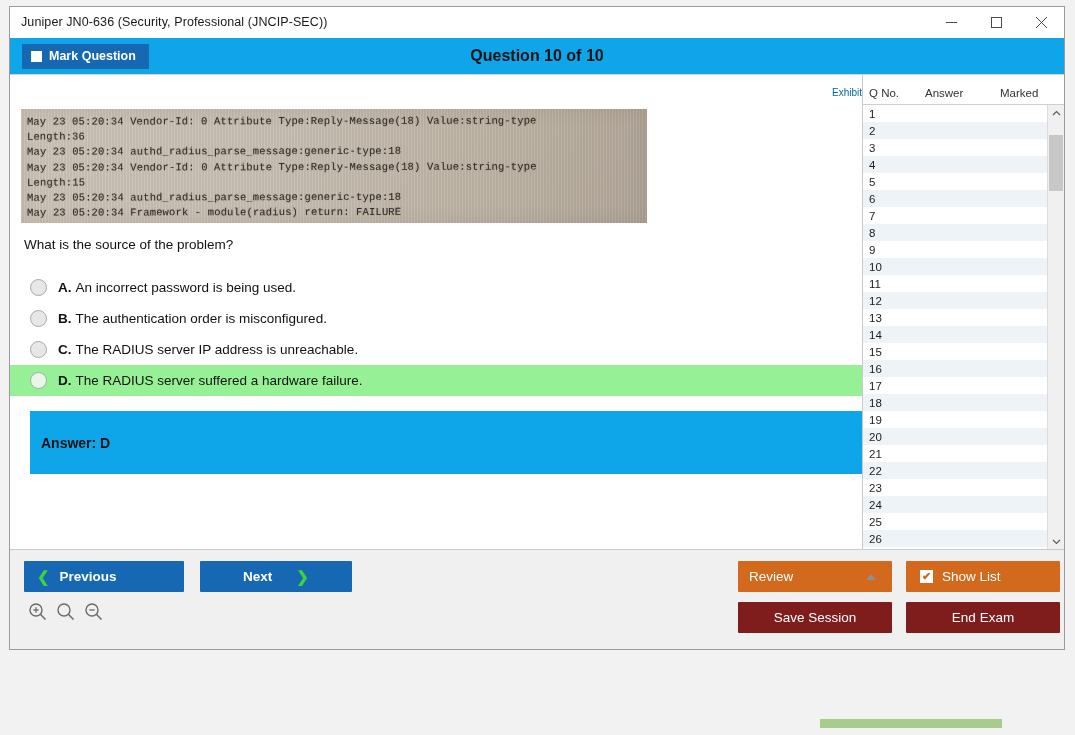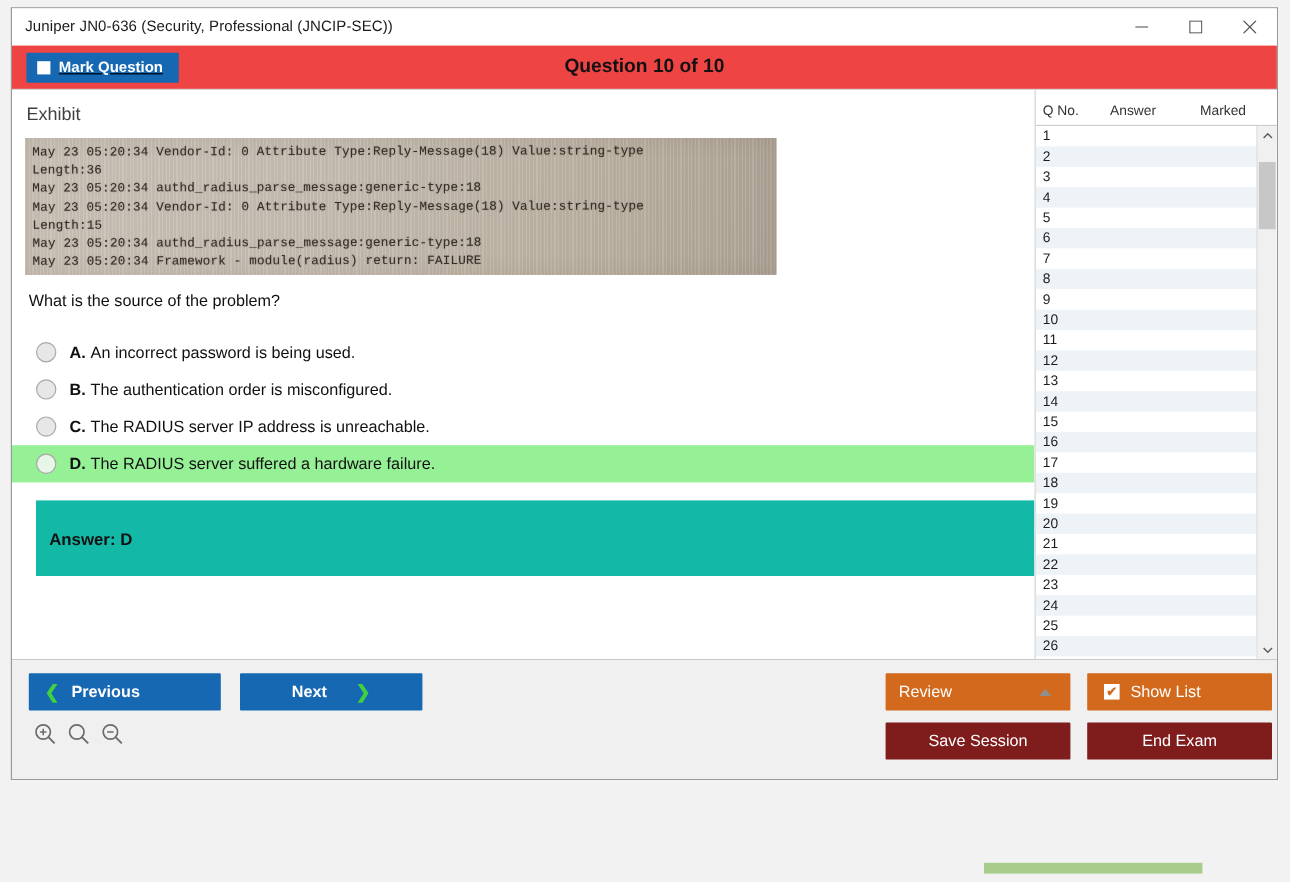--- a/index.html
+++ b/index.html
@@ -61,26 +61,25 @@
     align-items: center;
     justify-content: center;
     color: #4b4b4b;
   }
   .wc svg { display: block; }
 
   
   .header {
     height: 36px;
     min-height: 36px;
-    background: #ef4444;
+    background: #0ea5e9;
     border-bottom: 1px solid #d4d4d4;
     display: flex;
     align-items: center;
     position: relative;
-    text-decoration: underline;
   }
   .mark-btn {
     margin-left: 12px;
     height: 25px;
     background: #1668b3;
     color: #ffffff;
     border: none;
     display: flex;
     align-items: center;
     gap: 7px;
@@ -119,23 +118,24 @@
   .content {
     width: 852px;
     min-width: 852px;
     position: relative;
     background: #ffffff;
     padding: 0;
     overflow: hidden;
   }
 
   .exhibit-label {
-    font-size: 15px;
-    color: #404040;
+    font-size: 10px;
+    color: #0369a1;
     margin: 12px 0 0 12px;
+    text-align: right;
   }
 
   
   .exhibit {
     margin: 11px 0 0 11px;
     width: 626px;
     height: 114px;
     background: #bdb3a6;
     background-image:
       repeating-linear-gradient(90deg, rgba(255,255,255,0.10) 0px, rgba(255,255,255,0.10) 1px, rgba(0,0,0,0.02) 1px, rgba(0,0,0,0.02) 3px),
@@ -195,21 +195,21 @@
   }
   .opt.correct .radio { background: #e7f6e7; }
   .opt .olabel { font-weight: bold; margin-right: 4px; }
   .opt .otext { font-weight: normal; }
 
   
   .answerbox {
     margin: 15px 0 0 20px;
     width: 832px;
     height: 63px;
-    background: #14b8a6;
+    background: #0ea5e9;
     display: flex;
     align-items: center;
   }
   .answerbox .atext {
     font-size: 14px;
     font-weight: bold;
     color: #111111;
     padding-left: 11px;
   }
 

